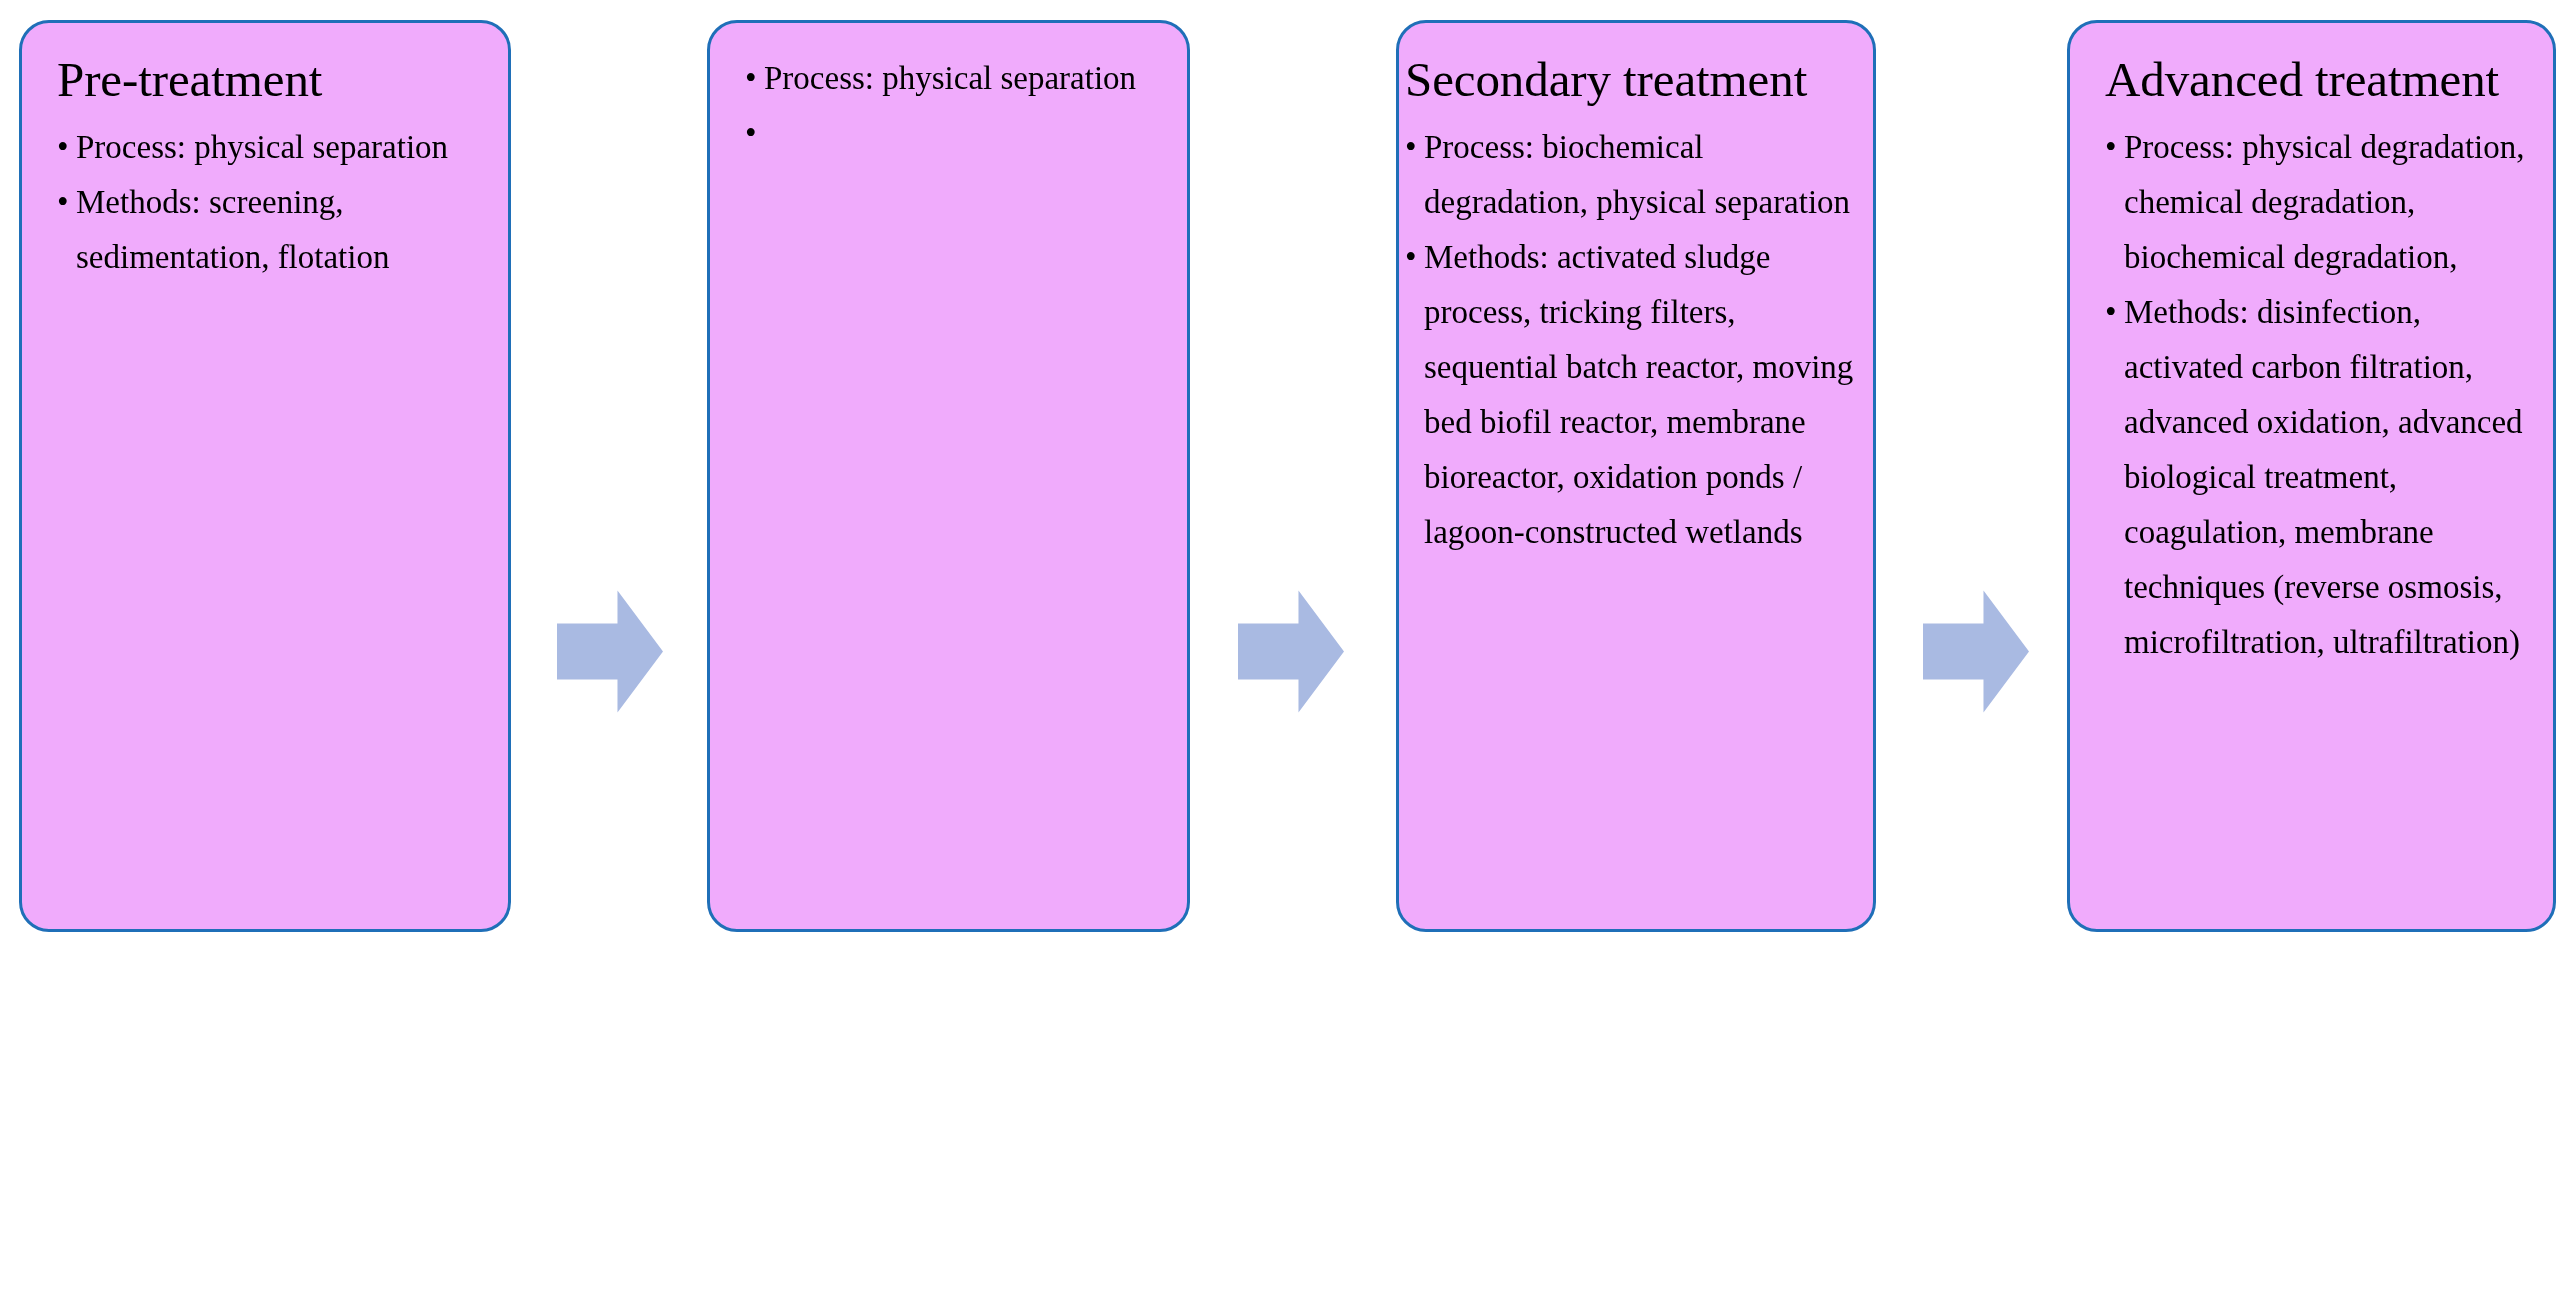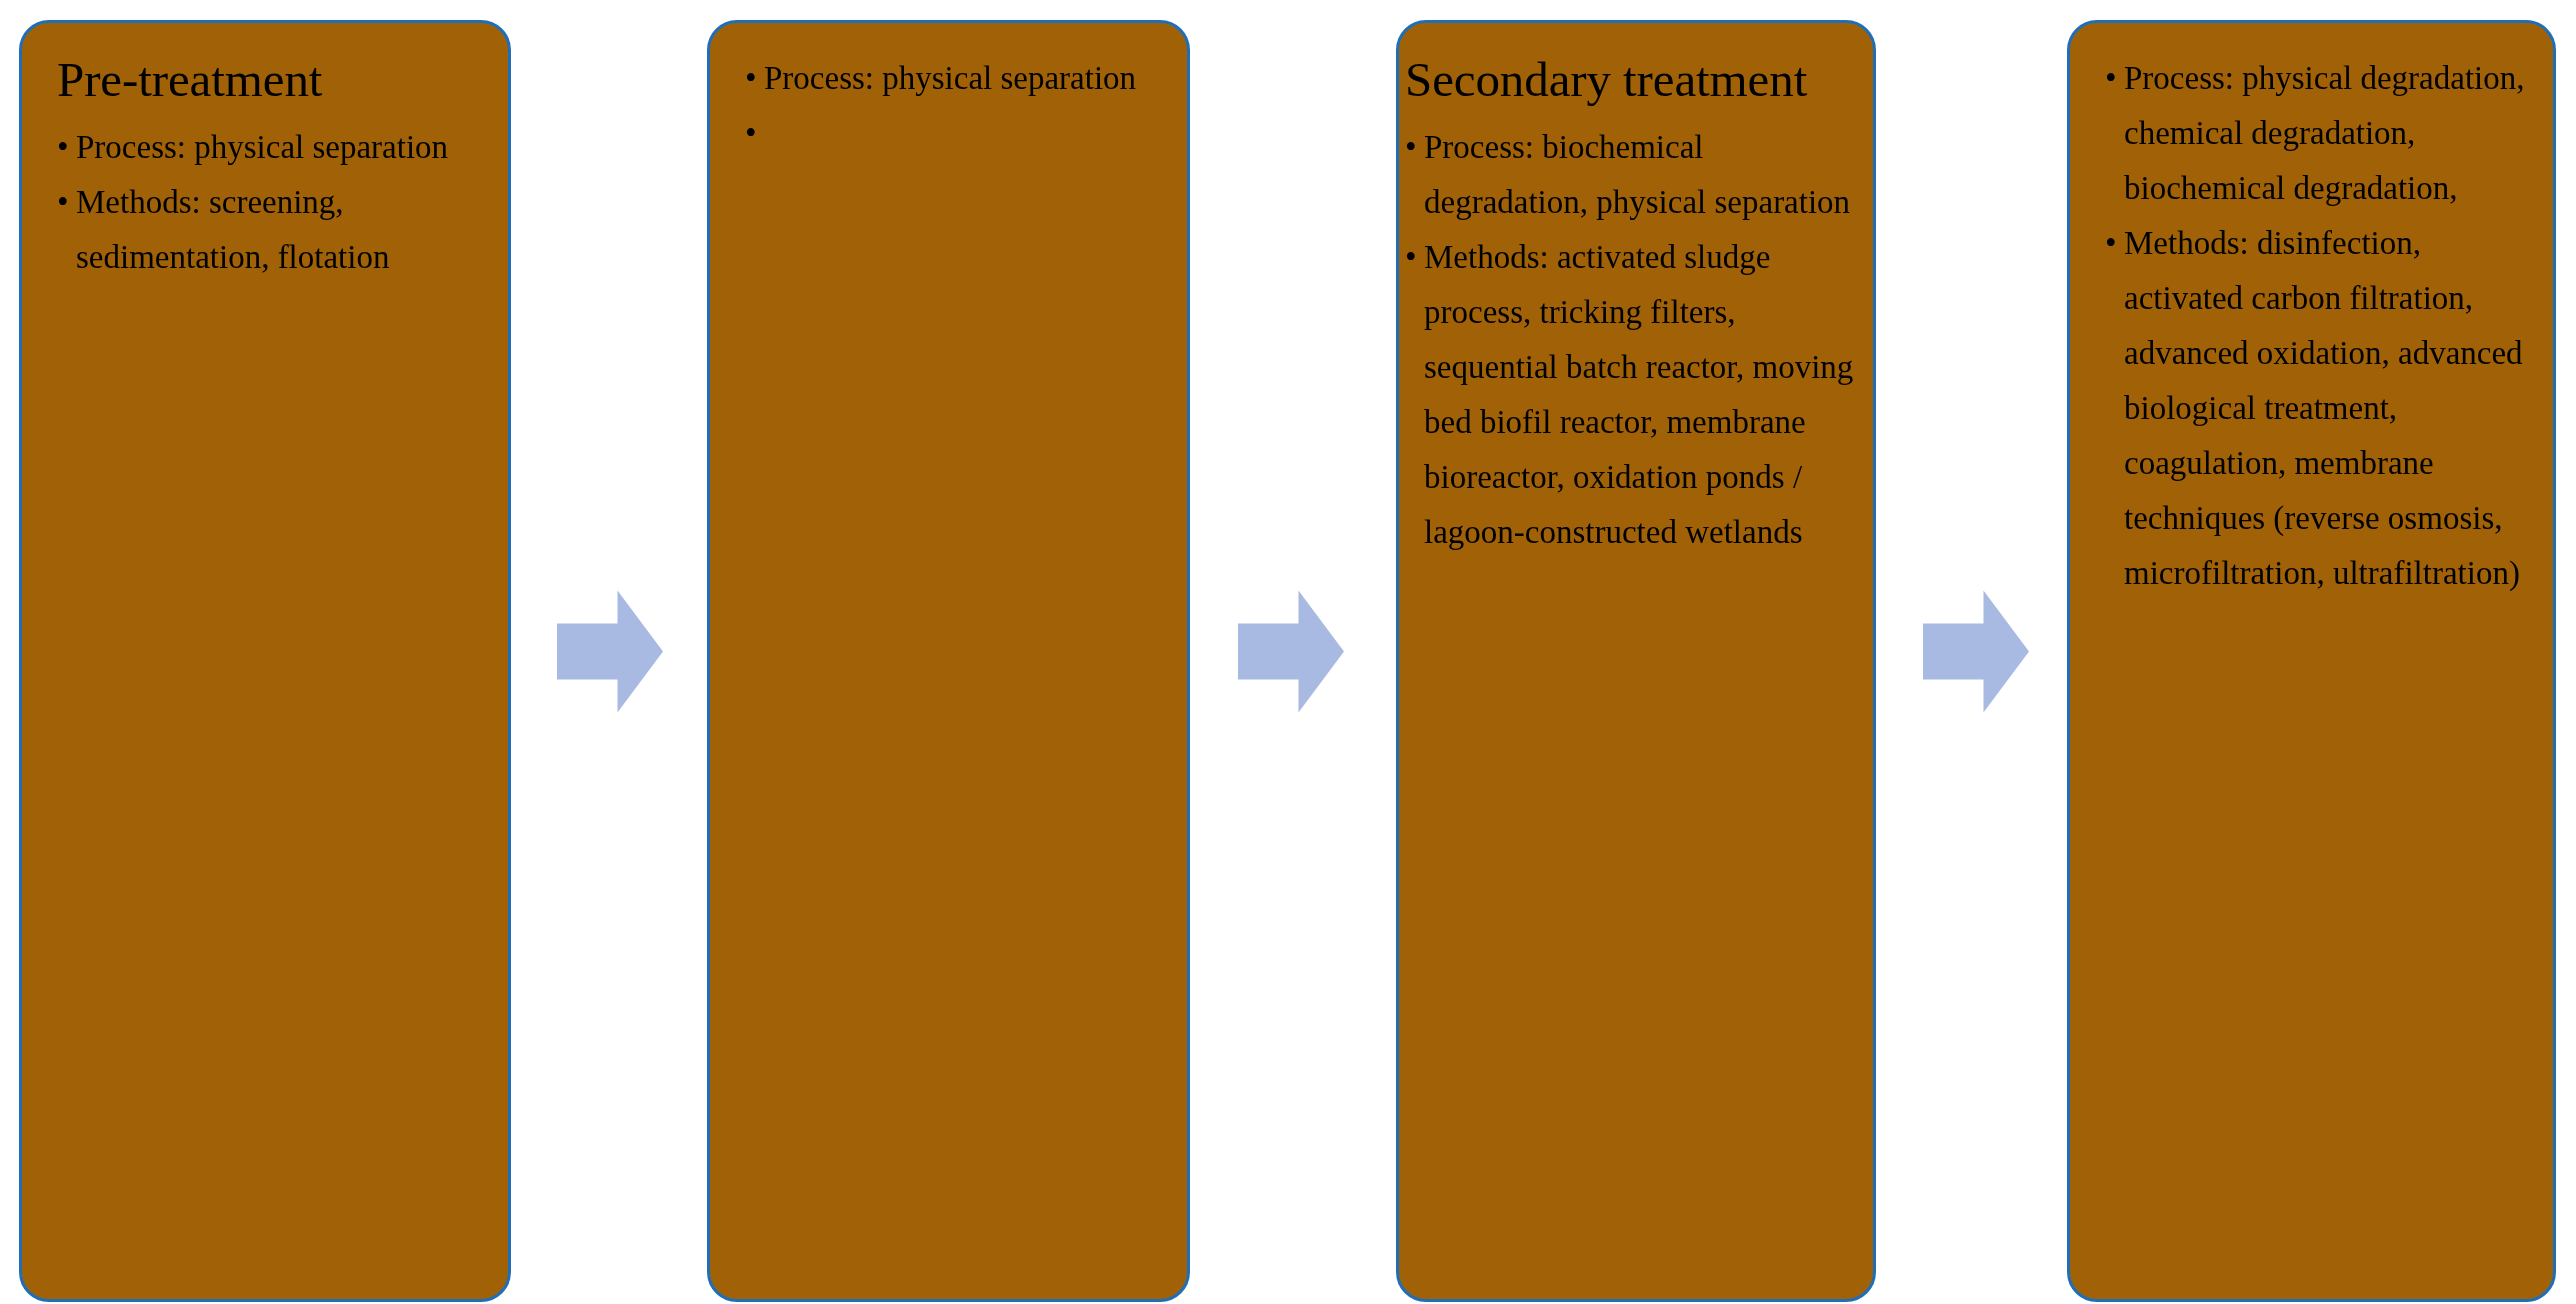--- a/index.html
+++ b/index.html
@@ -20,25 +20,25 @@
     position: absolute;
     left: 0;
     top: 0;
     width: 2576px;
     height: 1305px;
   }
 
   .stage-box {
     position: absolute;
     top: 20px;
-    height: 1282px;
+    height: 912px;
     box-sizing: border-box;
     border: 3.8px solid #1f6fb8;
     border-radius: 30px;
-    background: #a16207;
+    background: #f0abfc;
     padding: 27.5px 16.3px 12.5px 35px;
     overflow: hidden;
   }
 
   .stage-box.box-1 { left: 19px;   width: 492px; }
   .stage-box.box-2 { left: 707px; width: 483px; }
   .stage-box.box-3 { left: 1396px; width: 480px; padding-left: 6px; }
   .stage-box.box-4 { left: 2067px; width: 489px; }
 
   .stage-title {
@@ -144,20 +144,21 @@
     </ul>
   </div>
 
   <div class="flow-arrow arrow-3">
     <svg viewBox="0 0 170 196" xmlns="http://www.w3.org/2000/svg" aria-hidden="true">
       <polygon points="0,53 97,53 97,0 170,98 97,196 97,143 0,143" fill="#a9bae2"></polygon>
     </svg>
   </div>
 
   <div class="stage-box box-4">
+    <div class="stage-title">Advanced treatment</div>
     <ul class="bullet-list">
       <li class="bullet-item">
         <span class="bullet-dot">•</span>
         <span>Process: physical degradation, chemical degradation, biochemical degradation,</span>
       </li>
       <li class="bullet-item">
         <span class="bullet-dot">•</span>
         <span>Methods: disinfection, activated carbon filtration, advanced oxidation, advanced biological treatment, coagulation, membrane techniques (reverse osmosis, microfiltration, ultrafiltration)</span>
       </li>
     </ul>

